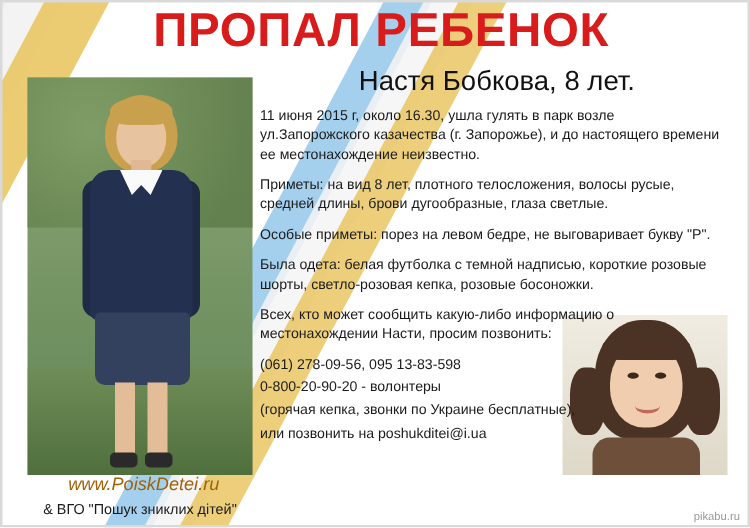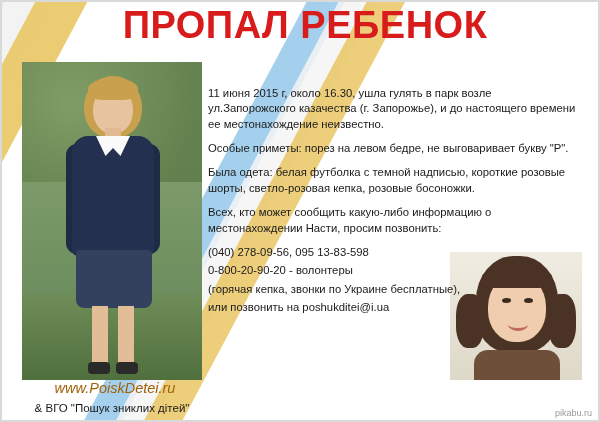--- a/index.html
+++ b/index.html
@@ -245,20 +245,21 @@
 
   <div class="ribbon blue"></div>
   <div class="ribbon white"></div>
   <div class="ribbon gold"></div>
 
   <div class="ribbon2 blue"></div>
   <div class="ribbon2 white"></div>
   <div class="ribbon2 gold"></div>
 
   <div class="title">ПРОПАЛ РЕБЕНОК</div>
+  <div class="subtitle">Настя Бобкова, 8 лет.</div>
 
   <div class="photo-main">
     <div class="pm-bush"></div>
     <div class="pm-ground"></div>
     <div class="pm-hair"></div>
     <div class="pm-face"></div>
     <div class="pm-bang"></div>
     <div class="pm-neck"></div>
     <div class="pm-arm-l"></div>
     <div class="pm-arm-r"></div>
@@ -279,24 +280,25 @@
     <div class="pp-face"></div>
     <div class="pp-bang"></div>
     <div class="pp-eye-l"></div>
     <div class="pp-eye-r"></div>
     <div class="pp-smile"></div>
     <div class="pp-body"></div>
   </div>
 
   <div class="body-text">
     <p>11 июня 2015 г, около 16.30, ушла гулять в парк возле ул.Запорожского казачества (г. Запорожье), и до настоящего времени ее местонахождение неизвестно.</p>
+    <p>Приметы: на вид 8 лет, плотного телосложения, волосы русые, средней длины, брови дугообразные, глаза светлые.</p>
     <p>Особые приметы: порез на левом бедре, не выговаривает букву "Р".</p>
     <p>Была одета: белая футболка с темной надписью, короткие розовые шорты, светло-розовая кепка, розовые босоножки.</p>
     <p>Всех, кто может сообщить какую-либо информацию о местонахождении Насти, просим позвонить:</p>
-    <p class="tight">(040) 278-09-56, 095 13-83-598</p>
+    <p class="tight">(061) 278-09-56, 095 13-83-598</p>
     <p class="tight">0-800-20-90-20 - волонтеры</p>
     <p class="tight">(горячая кепка, звонки по Украине бесплатные),</p>
     <p>или позвонить на poshukditei@i.ua</p>
   </div>
 
   <div class="site">www.PoiskDetei.ru</div>
   <div class="org">&amp; ВГО "Пошук зниклих дітей"</div>
   <div class="watermark">pikabu.ru</div>
 
   <div class="frame"></div>

